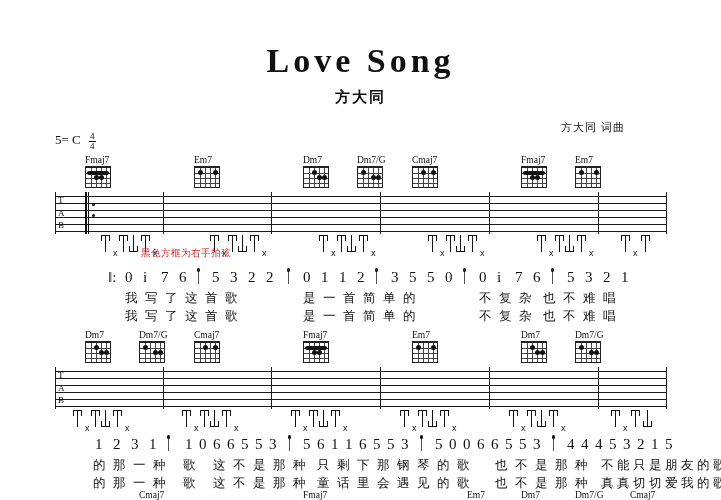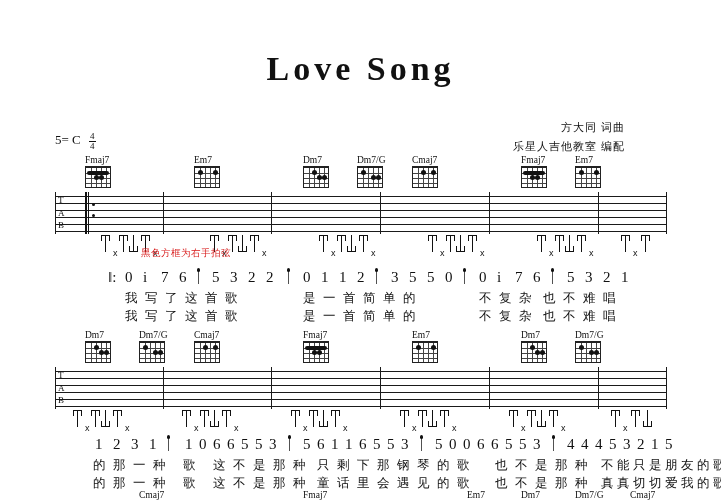--- a/index.html
+++ b/index.html
@@ -8,21 +8,21 @@
     background:#ffffff;
     font-family:"Liberation Sans", sans-serif;
     color:#111;
     overflow:hidden;
     position:relative;
   }
   .sheet{position:relative;width:721px;height:500px;}
 
   
   .title{
-    position:absolute;top:50px;left:0;width:721px;
+    position:absolute;top:42px;left:0;width:721px;
     text-align:center;
     font-family:"Liberation Serif", serif;
     font-size:34px;font-weight:bold;letter-spacing:4px;
     color:#111;
   }
   .subtitle{
     position:absolute;top:88px;left:0;width:721px;
     text-align:center;
     font-size:15px;font-weight:bold;letter-spacing:2px;
     color:#111;
@@ -119,31 +119,31 @@
   }
   .lyric span{position:absolute;top:0;}
   .repeat-open{position:absolute;font-size:15px;font-family:"Liberation Serif", serif;}
 </style>
 </head>
 <body>
 
 <div class="sheet">
 
   <div class="title">Love Song</div>
+  <div class="subtitle">方大同</div>
 
   <div class="key-sig">
     <span>5= C</span>
     <span class="frac">
       <span class="num">4</span>
       <span class="den">4</span>
     </span>
   </div>
 
   <div class="credit">方大同  词曲</div>
-  <div class="credit2">乐星人吉他教室  编配</div>
 
   <div class="system" style="top:155px;">
 
     <div class="chord" style="left:30px;top:0;">
       <div class="cname">Fmaj7</div>
       <div class="grid">
         <div class="v" style="left:5px"></div>
           <div class="v" style="left:10px"></div>
           <div class="v" style="left:15px"></div>
           <div class="v" style="left:20px"></div>

